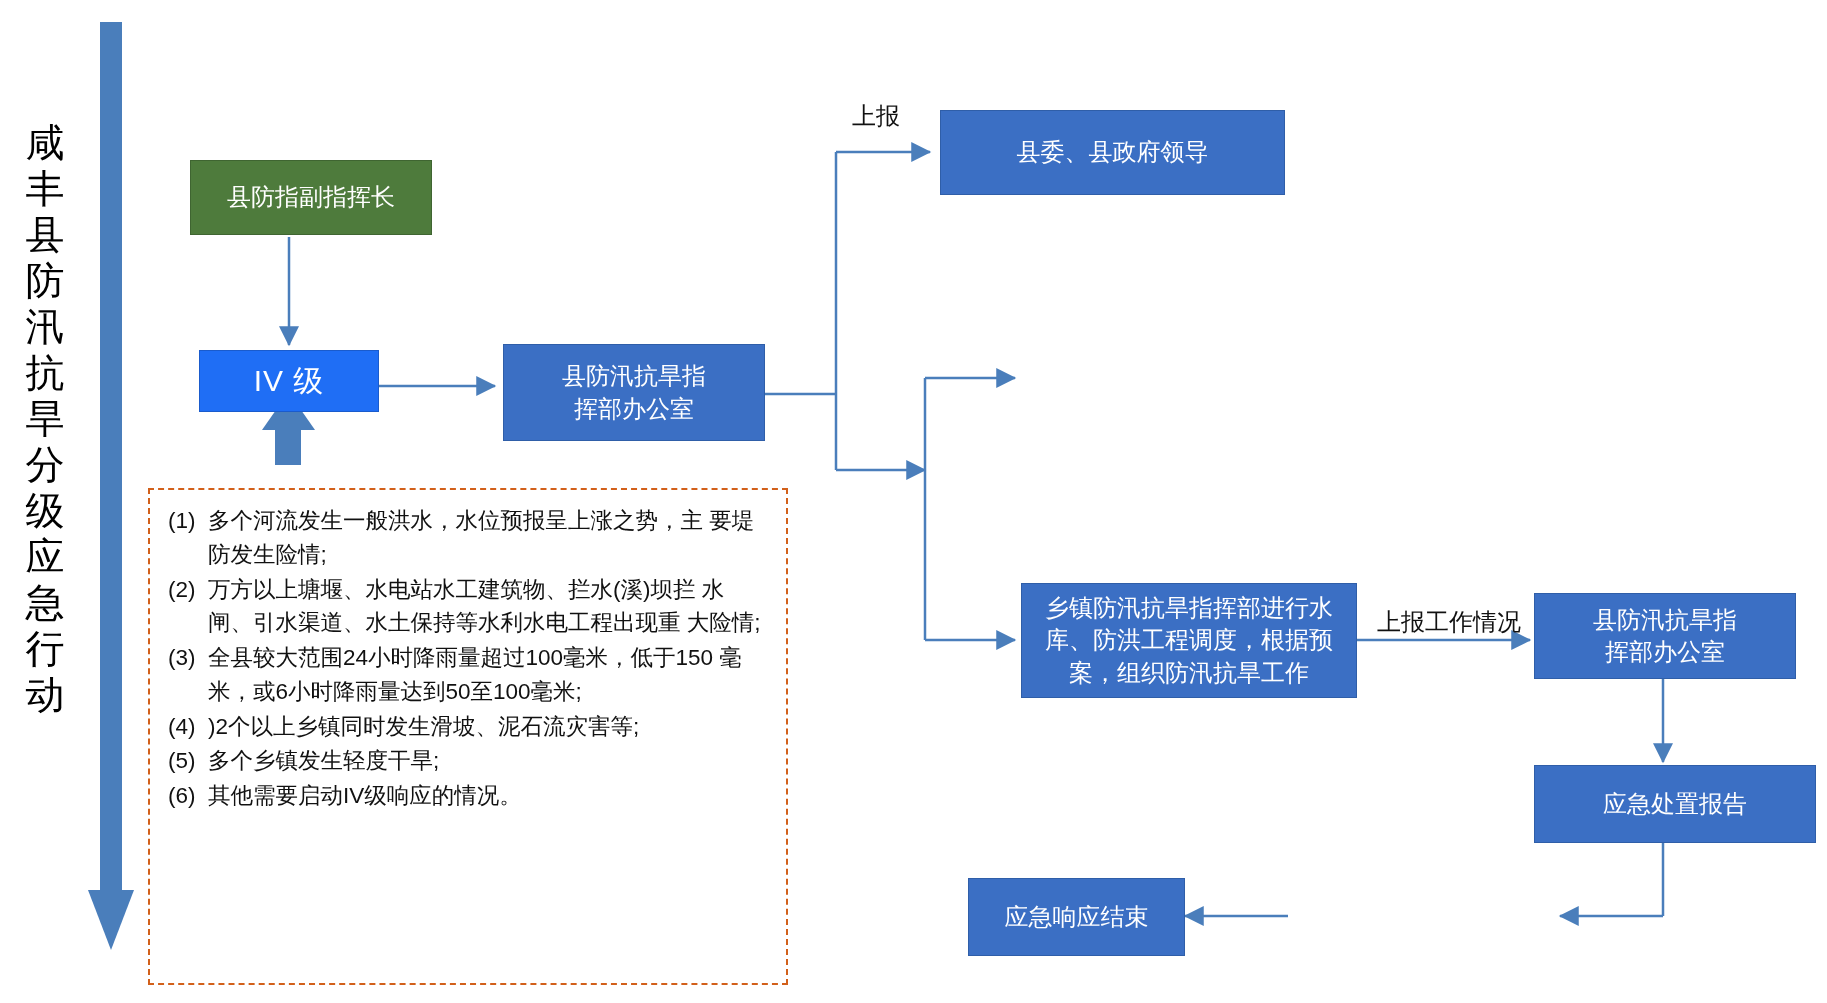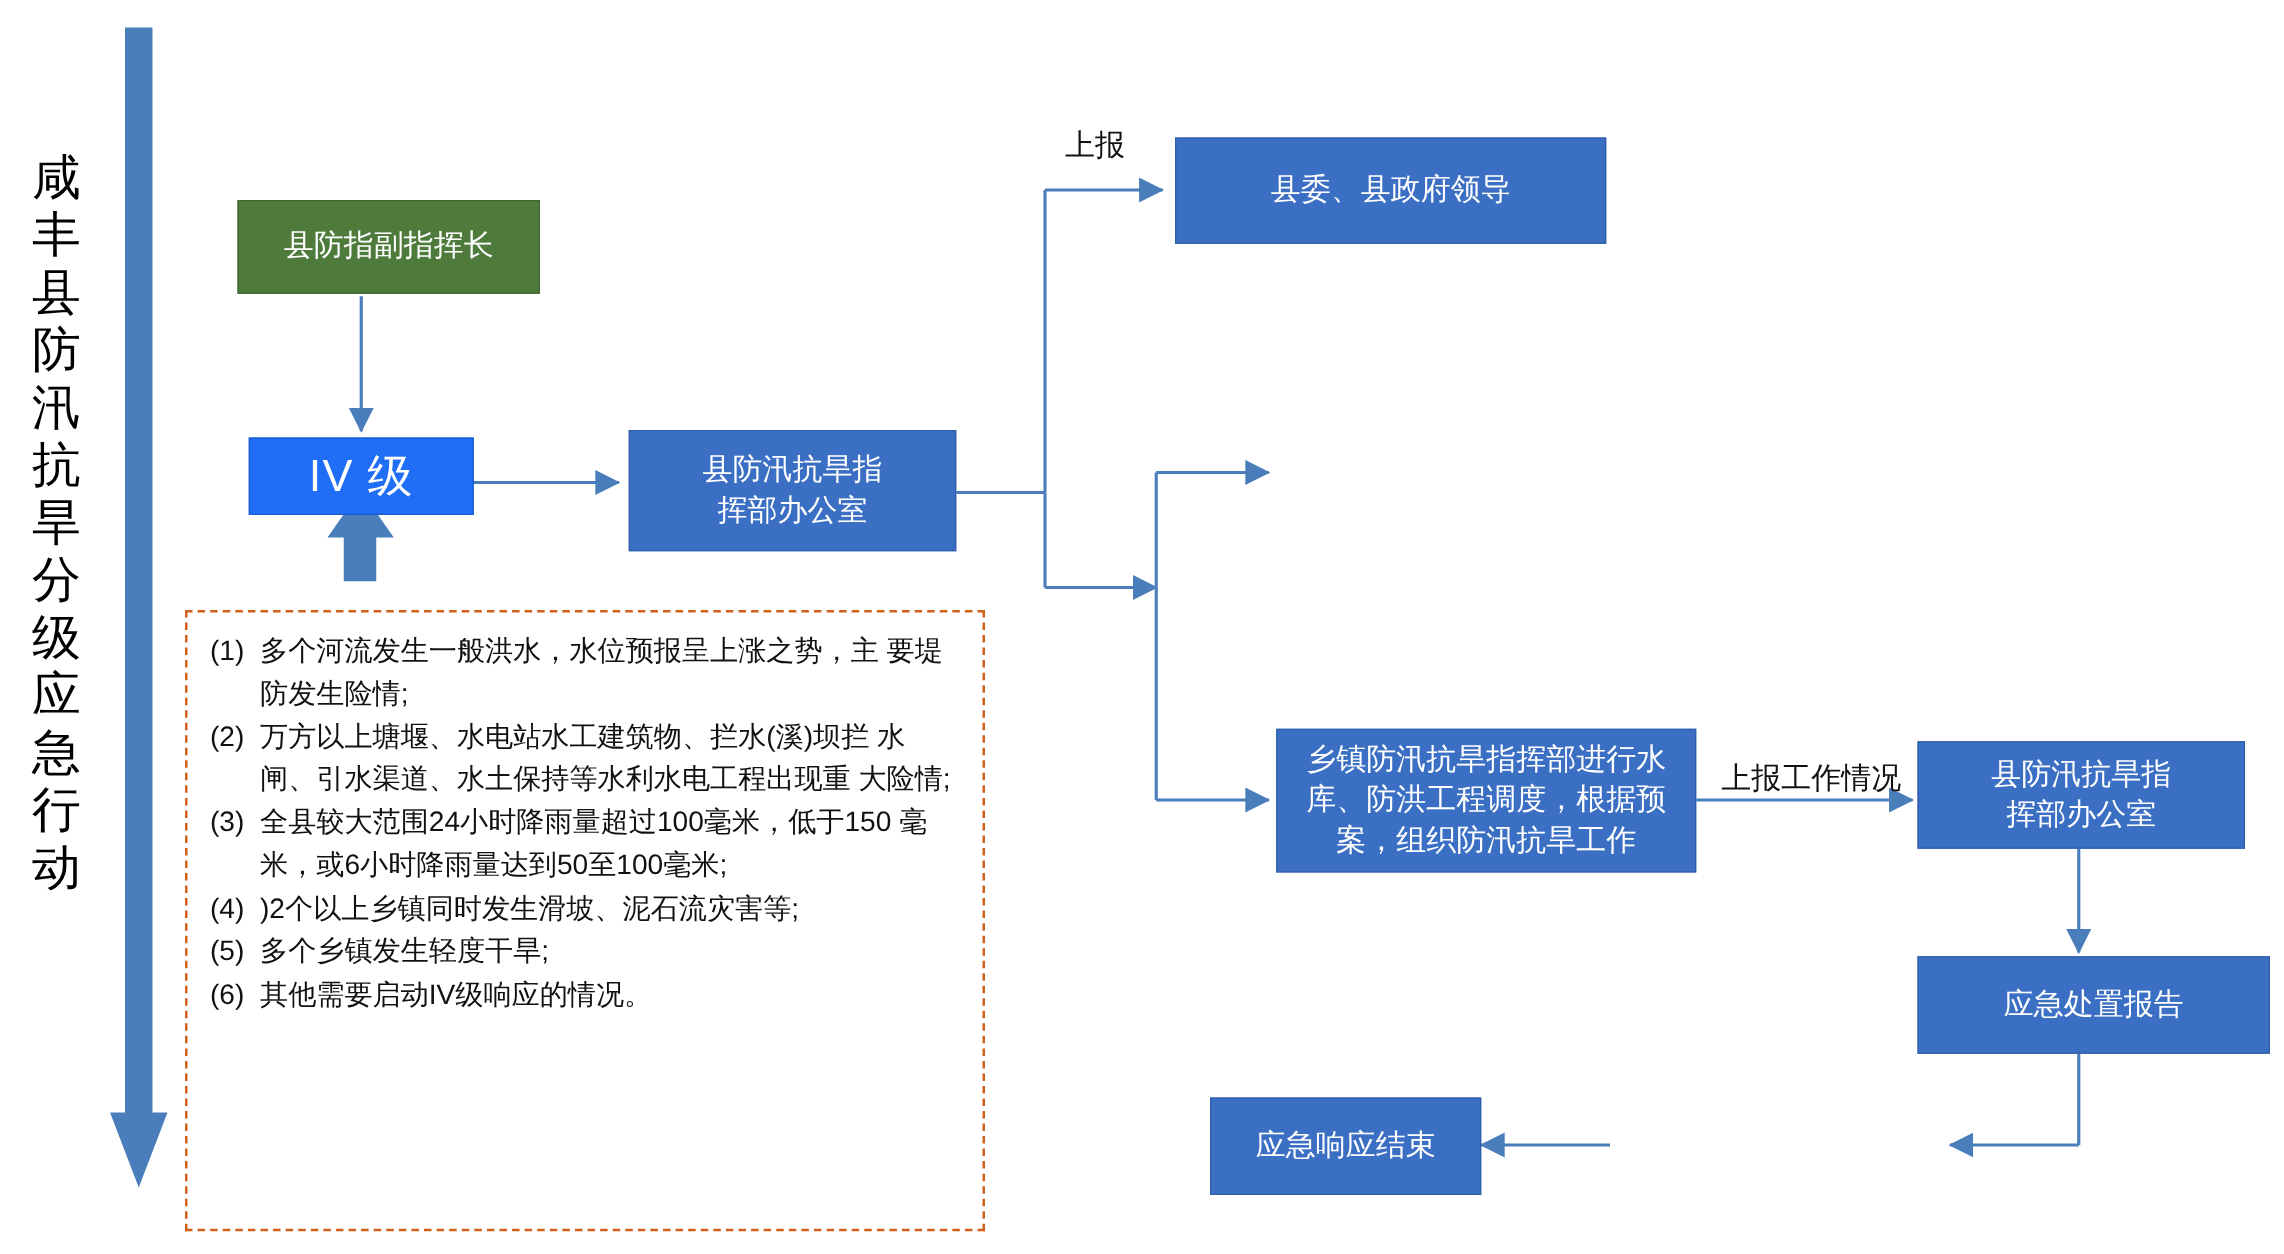--- a/index.html
+++ b/index.html
@@ -34,21 +34,21 @@
     font-size: 24px;
   }
   .green-box {
     background: #4e7b3c;
     border: 1px solid #3f6531;
     font-size: 24px;
   }
   .level-box {
     background: #1f6ef5;
     border: 1px solid #1a5bcc;
-    font-size: 36px;
+    font-size: 30px;
     letter-spacing: 1px;
   }
   .side-title {
     position: absolute;
     left: 10px;
     top: 120px;
     width: 70px;
     font-size: 39px;
     color: #000000;
     line-height: 1.18;

